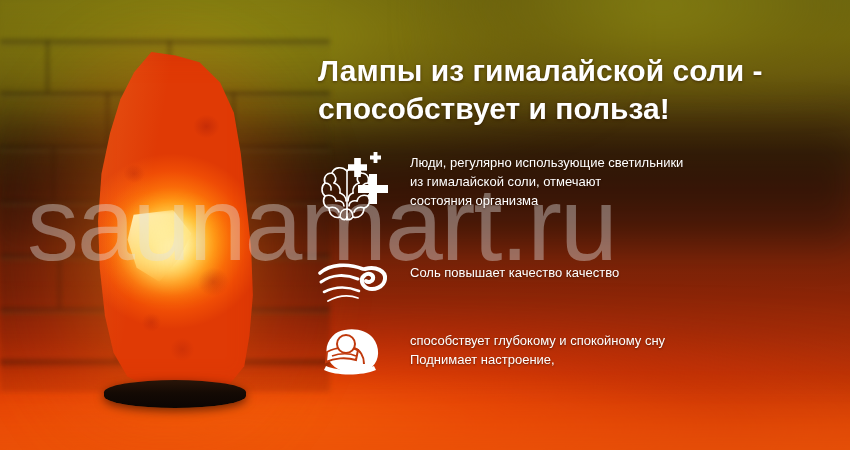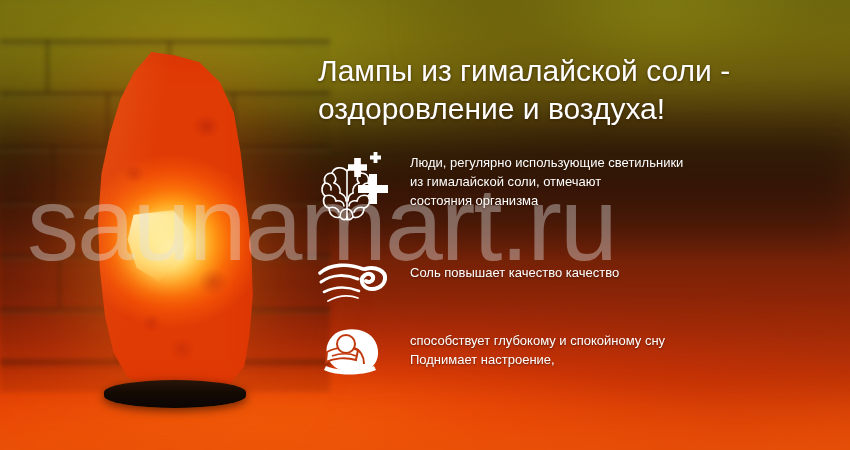--- a/index.html
+++ b/index.html
@@ -262,21 +262,21 @@
 
   
   .headline {
     position: absolute;
     left: 318px;
     top: 52px;
     width: 520px;
     color: #ffffff;
     font-size: 30px;
     line-height: 1.27;
-    font-weight: 400;
+    font-weight: 700;
     text-shadow: 0 1px 3px rgba(40,14,4,0.55);
   }
   .headline .ln { display: block; }
 
   .features {
     position: absolute;
     left: 318px;
     top: 152px;
     width: 528px;
   }
@@ -358,21 +358,21 @@
     <div class="lamp-rock"></div>
     <div class="lamp-core"></div>
     <div class="lamp-facet"></div>
     <div class="lamp-base"></div>
   </div>
 
   <div class="watermark">saunamart.ru</div>
 
   <div class="headline">
     <span class="ln">Лампы из гималайской соли -</span>
-    <span class="ln">оздоровление и воздуха!</span>
+    <span class="ln">способствует и польза!</span>
   </div>
 
   <div class="features">
 
     <div class="feature" id="feature-0">
       <div class="feature-icon">
         <svg width="62" height="64" viewBox="0 0 62 64" fill="none" stroke="#ffffff" stroke-width="1.6" stroke-linecap="round" stroke-linejoin="round" style="left:2px; top:8px;">
 
           <path d="M27 10 L27 60"></path>
 

